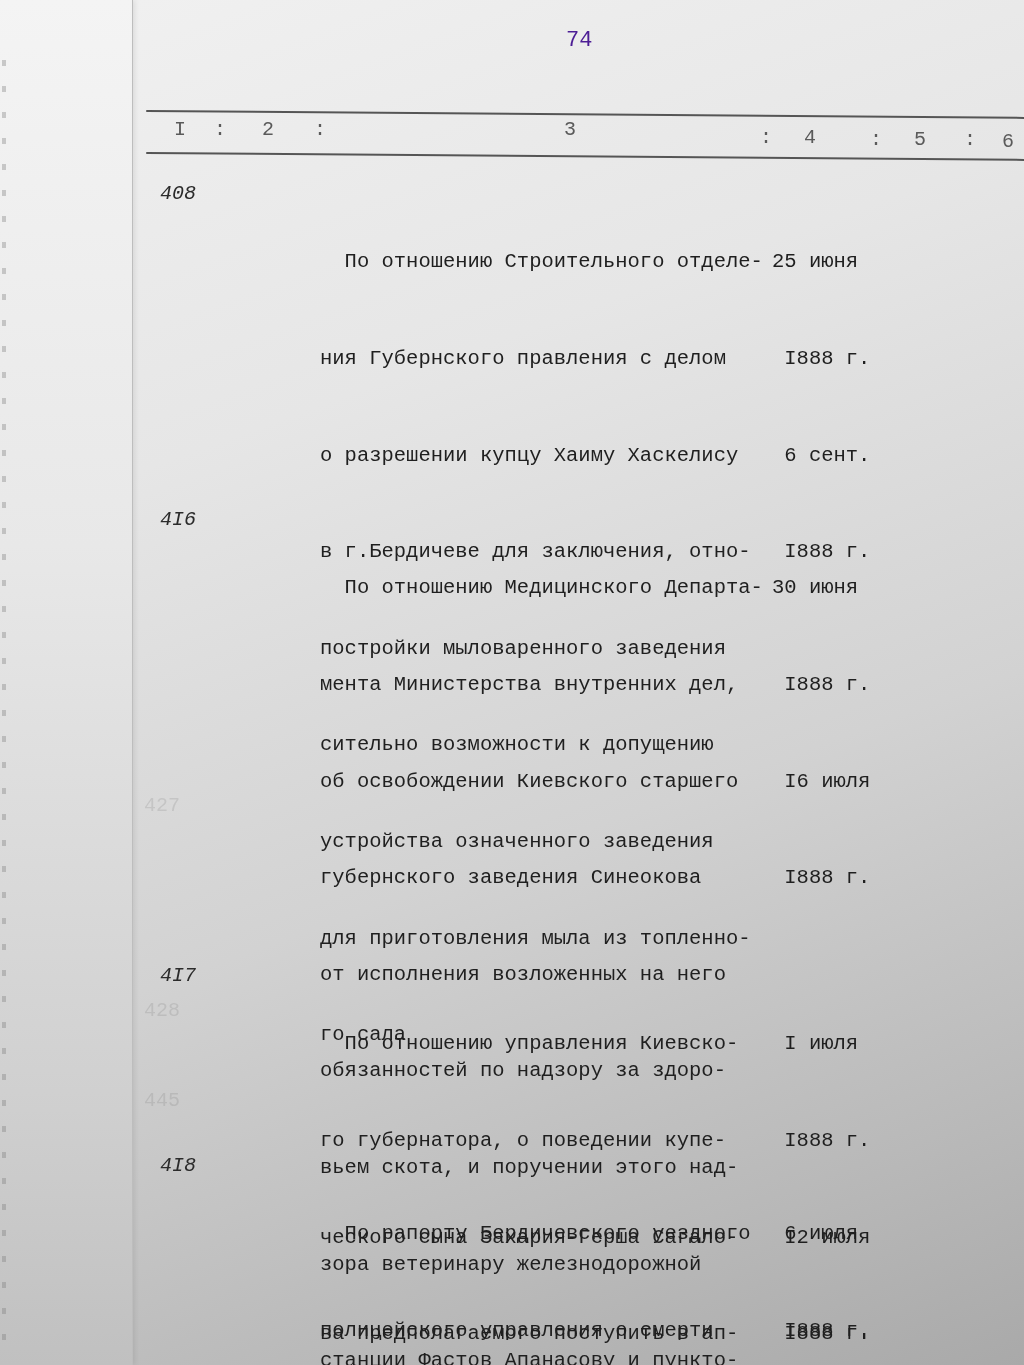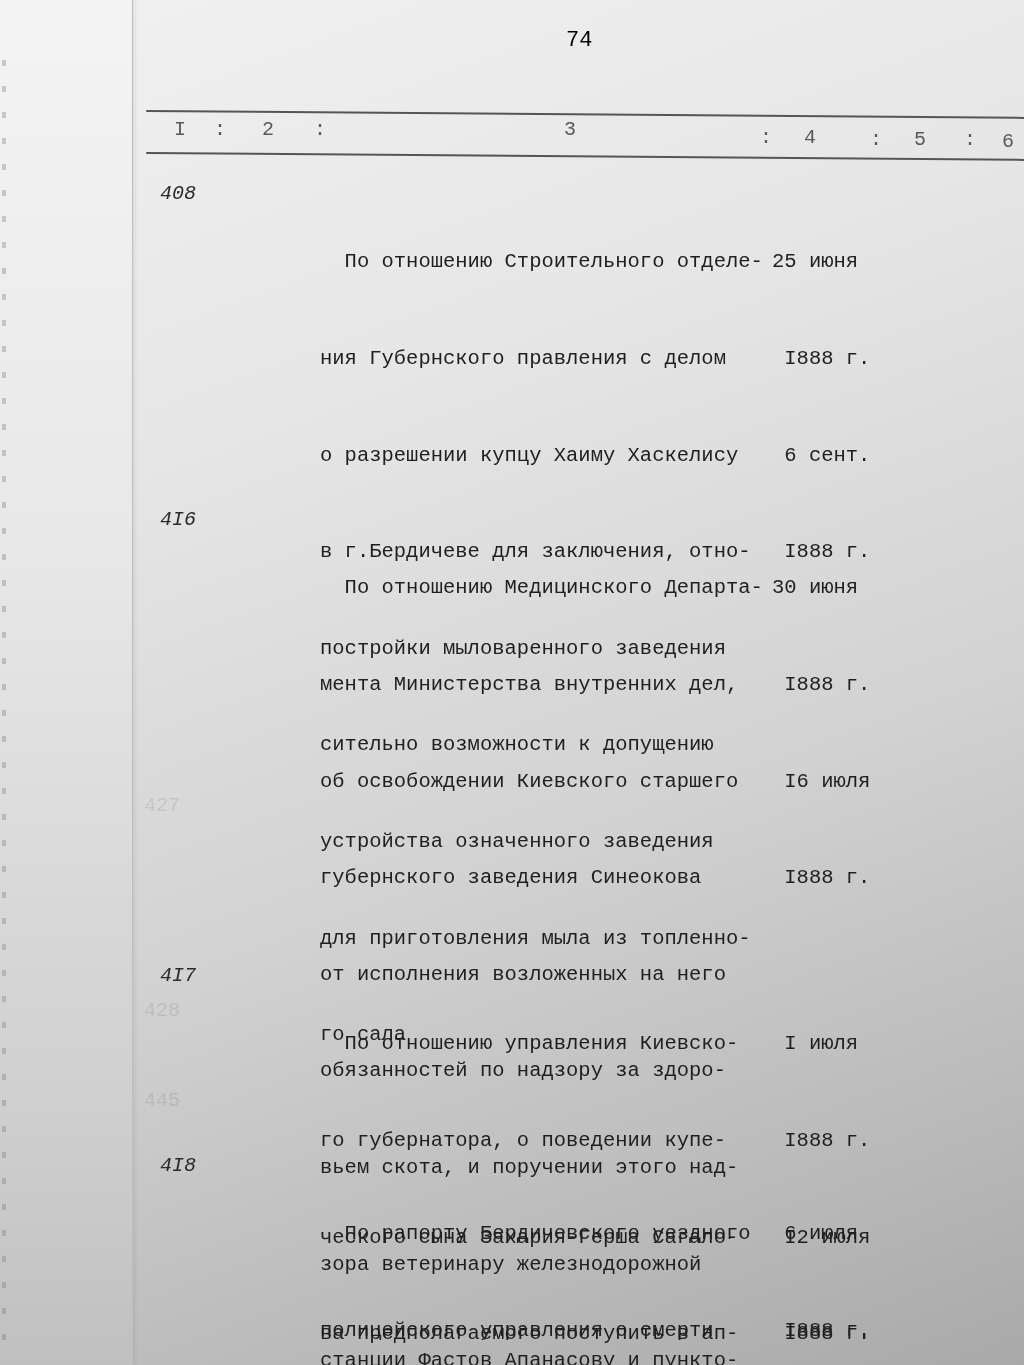--- a/index.html
+++ b/index.html
@@ -30,21 +30,21 @@
     }
     .page {
       position: absolute;
       left: 134px; top: 0;
       width: 890px; height: 1365px;
     }
     .page-number {
       position: absolute;
       left: 432px; top: 28px;
       font-size: 22px;
-      color: #000000;
+      color: #4c1d95;
     }
     .rule {
       position: absolute;
       left: 12px;
       width: 880px;
       height: 2px;
       background: #555;
       border-radius: 1px;
     }
     .rule.top { top: 110px; transform: rotate(0.45deg); transform-origin: left center; }

